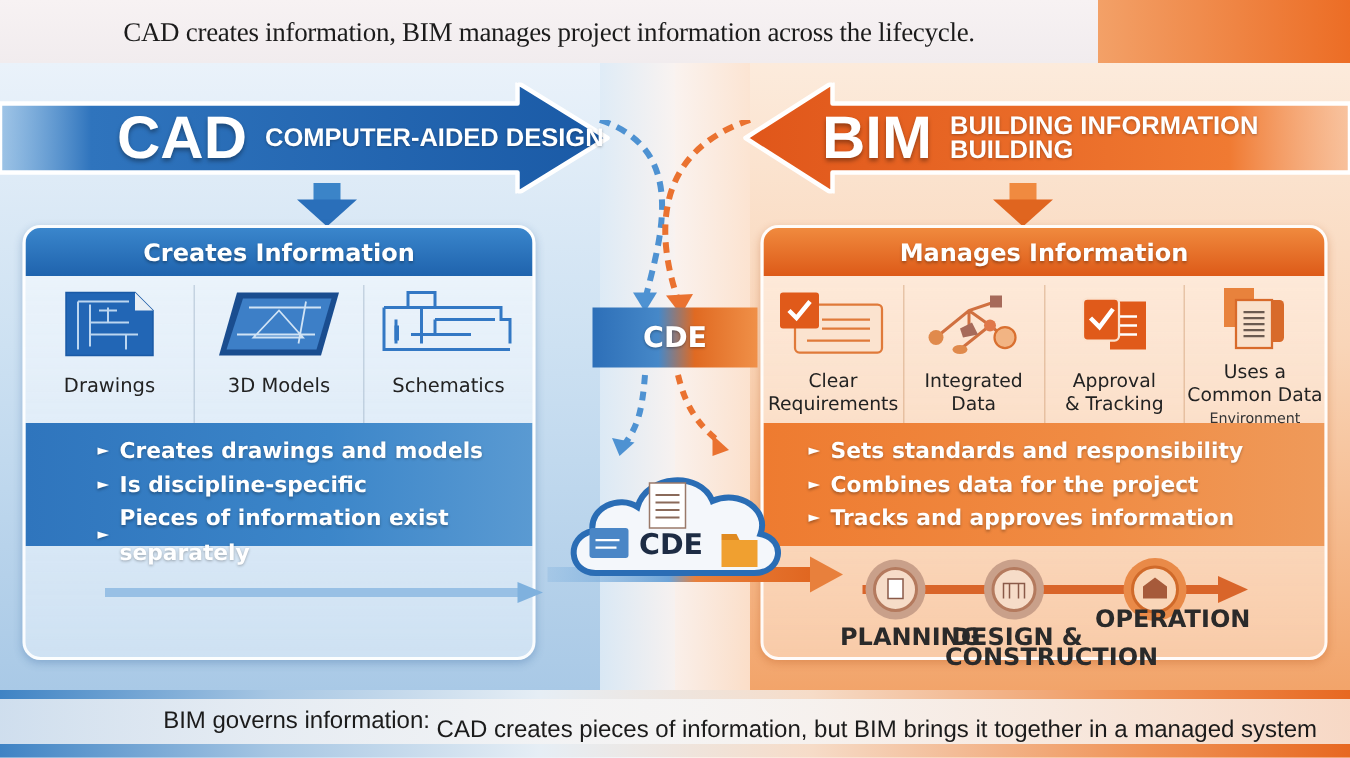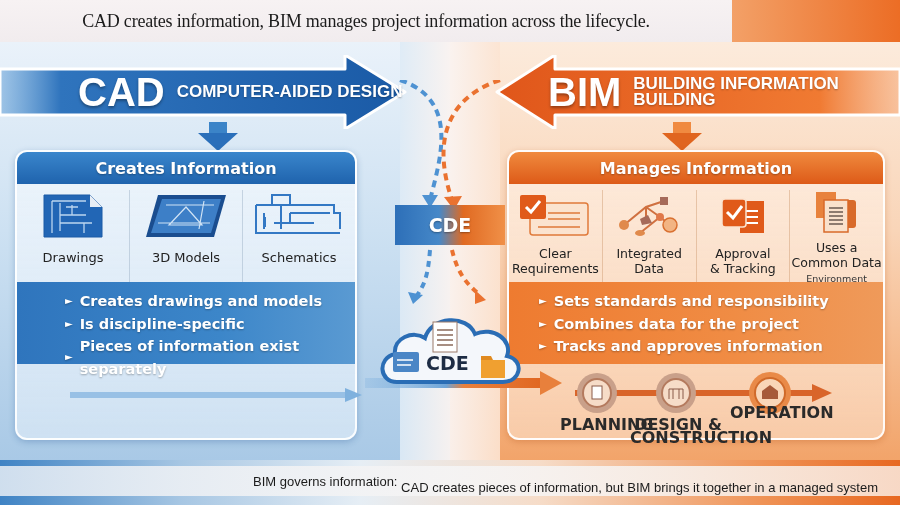--- a/index.html
+++ b/index.html
@@ -113,21 +113,21 @@
   }
 
   .bottom-banner {
     position: absolute; left: 0; top: 460px; width: 900px; height: 45px;
     background: linear-gradient(90deg, #3f83c4 0%, #a6c6e3 20%, #e6eef5 40%, #f6dcc8 60%, #ef9255 85%, #e76821 100%);
   }
   .bottom-strip {
     position: absolute; left: 0; top: 466px; width: 900px; height: 30px;
     background: linear-gradient(90deg, rgba(232,238,245,0.85), rgba(245,244,244,0.95) 50%, rgba(250,236,226,0.85));
     display: flex; align-items: center; justify-content: flex-end; padding-right: 22px;
-    font-family: "Liberation Sans", sans-serif; font-size: 13px; color: #1b1b1b;
+    font-family: "Liberation Sans", sans-serif; font-size: 16px; color: #1b1b1b;
   }
   .dashed { position: absolute; left: 380px; top: 80px; width: 140px; height: 230px; }
 </style>
 </head>
 <body>
 
 <div class="top-banner">
   <span>CAD creates information, BIM manages project information across the lifecycle.</span>
 </div>
 

